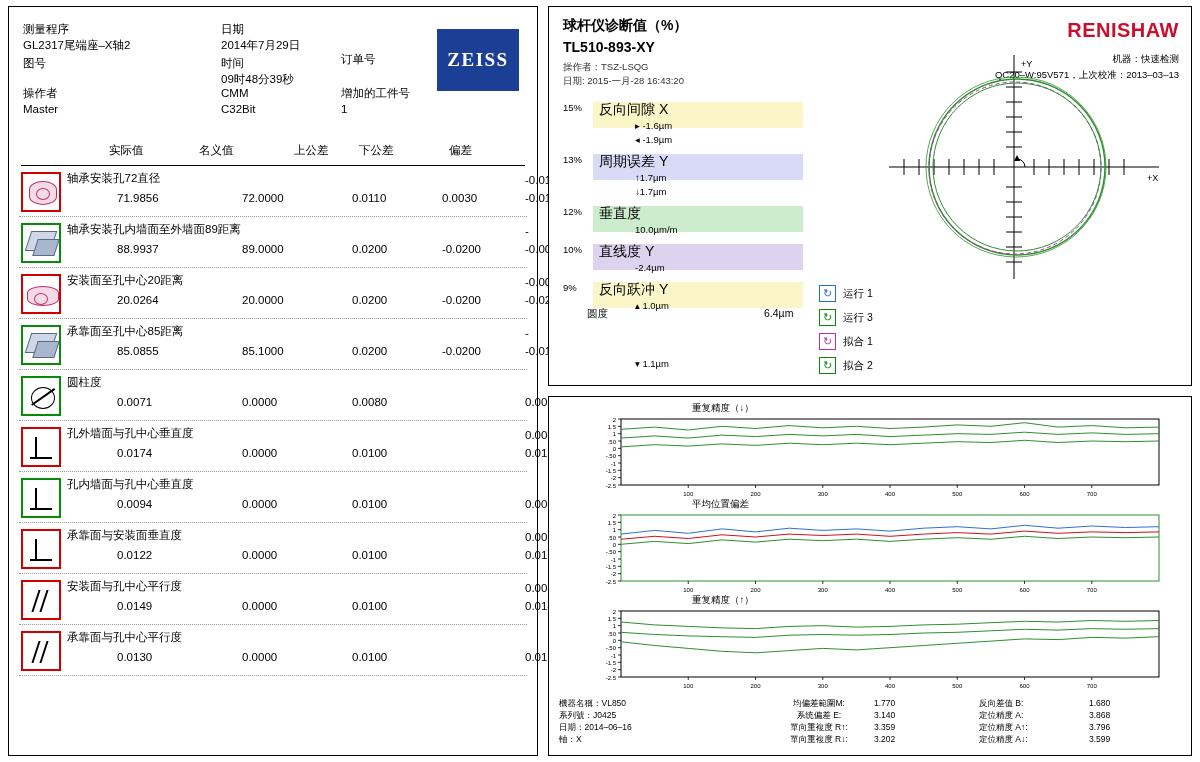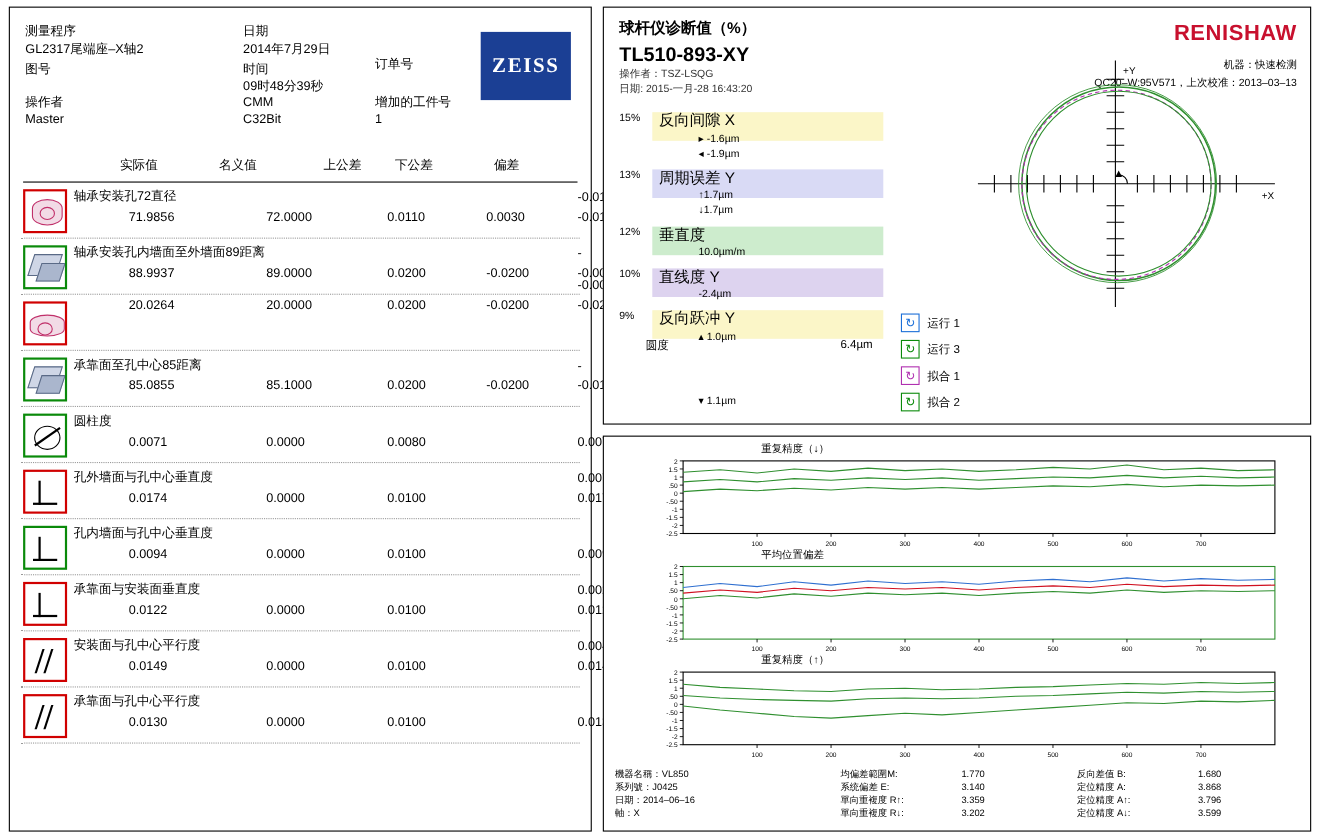--- a/index.html
+++ b/index.html
@@ -61,21 +61,21 @@
   .ic-perp:before{content:"";position:absolute;left:12px;top:8px;width:1.6px;height:22px;background:#000;}
   .ic-perp:after{content:"";position:absolute;left:7px;top:28px;width:22px;height:1.6px;background:#000;}
   .ic-par1,.ic-par2{position:absolute;top:8px;width:1.8px;height:22px;background:#000;transform:skewX(-18deg);}
   .ic-par1{left:12px;}.ic-par2{left:20px;}
   .ic-cylcty{position:absolute;left:8px;top:9px;width:22px;height:20px;border:1.6px solid #000;border-radius:50%;}
   .ic-cylcty:after{content:"";position:absolute;left:-3px;top:8px;width:28px;height:1.5px;background:#000;transform:rotate(-35deg);}
 
   
   #ballbar{left:548px;top:6px;width:644px;height:380px;}
   .bb-title{position:absolute;left:14px;top:10px;font-size:14px;font-weight:bold;}
-  .bb-sub{position:absolute;left:14px;top:32px;font-size:18px;font-weight:bold;}
+  .bb-sub{position:absolute;left:14px;top:32px;font-size:14px;font-weight:bold;}
   .bb-op{position:absolute;left:14px;top:54px;font-size:9.5px;color:#333;}
   .bb-date{position:absolute;left:14px;top:68px;font-size:9.5px;color:#333;}
   .ren-logo{position:absolute;right:12px;top:12px;font-family:"Liberation Sans",sans-serif;font-size:20px;font-weight:bold;color:#c8102e;letter-spacing:.5px;}
   .ren-sub1{position:absolute;right:12px;top:46px;font-size:9.5px;}
   .ren-sub2{position:absolute;right:12px;top:62px;font-size:9.5px;}
 
   .bar-row{position:absolute;left:14px;width:240px;height:15px;}
   .bar-pct{position:absolute;left:0;top:0;font-size:9.5px;}
   .bar-fill{position:absolute;left:30px;top:0;right:0;height:26px;padding-left:6px;box-sizing:border-box;font-size:14px;line-height:15px;}
   .bar-note{position:absolute;font-size:9.5px;}
@@ -183,20 +183,21 @@
             <span class="c-lower">-0.0200</span>
             <span class="c-dev">-0.0063</span>
           </div>
         </div>
       </div>
       <div class="feat">
         <div class="feat-icon ">
           <span class="ic-cyl" style="top:10px;left:4px;width:30px;height:18px;"></span>
         </div>
         <div class="feat-body">
+          <div class="feat-name">安装面至孔中心20距离</div>
           <div class="feat-row">
             <span class="dev-top">-0.0064</span>
             <span class="c-actual">20.0264</span>
             <span class="c-nominal">20.0000</span>
             <span class="c-upper">0.0200</span>
             <span class="c-lower">-0.0200</span>
             <span class="c-dev">-0.0264</span>
           </div>
         </div>
       </div>
@@ -560,21 +561,21 @@
         </div>
       </div>
     </div>
 
   <div class="ch-foot" style="left:10px;top:300px;" id="charts-footer-left">
       <span>機器名稱：VL850</span>
       <span>系列號：J0425</span>
       <span>日期：2014–06–16</span>
       <span>軸：X</span>
     </div>
-  <div class="stat-col" style="left:215px;top:300px;" id="stats-mid">
+  <div class="stat-col" style="left:215px;top:300px;text-align:center;" id="stats-mid">
       <div><span style="display:inline-block;width:110px">均偏差範圍M:</span><span>1.770</span></div>
       <div><span style="display:inline-block;width:110px">系统偏差 E:</span><span>3.140</span></div>
       <div><span style="display:inline-block;width:110px">單向重複度 R↑:</span><span>3.359</span></div>
       <div><span style="display:inline-block;width:110px">單向重複度 R↓:</span><span>3.202</span></div>
     </div>
   <div class="stat-col" style="left:430px;top:300px;" id="stats-right">
       <div><span style="display:inline-block;width:110px">反向差值 B:</span><span>1.680</span></div>
       <div><span style="display:inline-block;width:110px">定位精度 A:</span><span>3.868</span></div>
       <div><span style="display:inline-block;width:110px">定位精度 A↑:</span><span>3.796</span></div>
       <div><span style="display:inline-block;width:110px">定位精度 A↓:</span><span>3.599</span></div>

